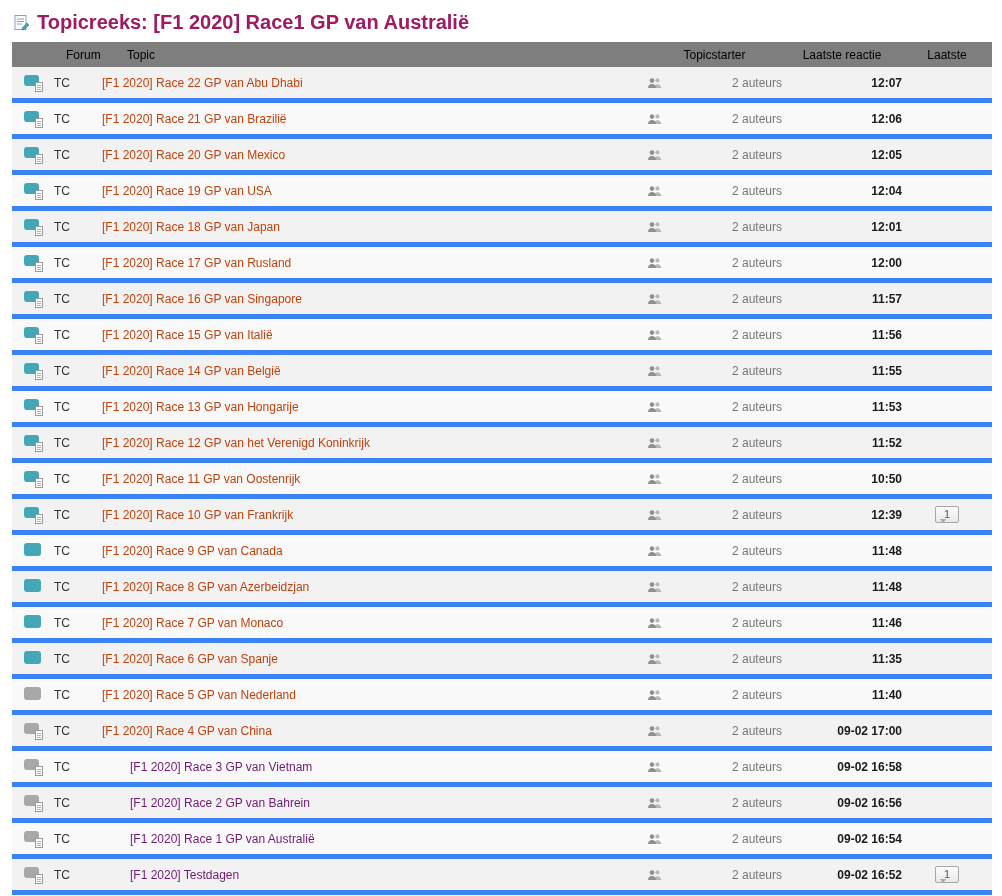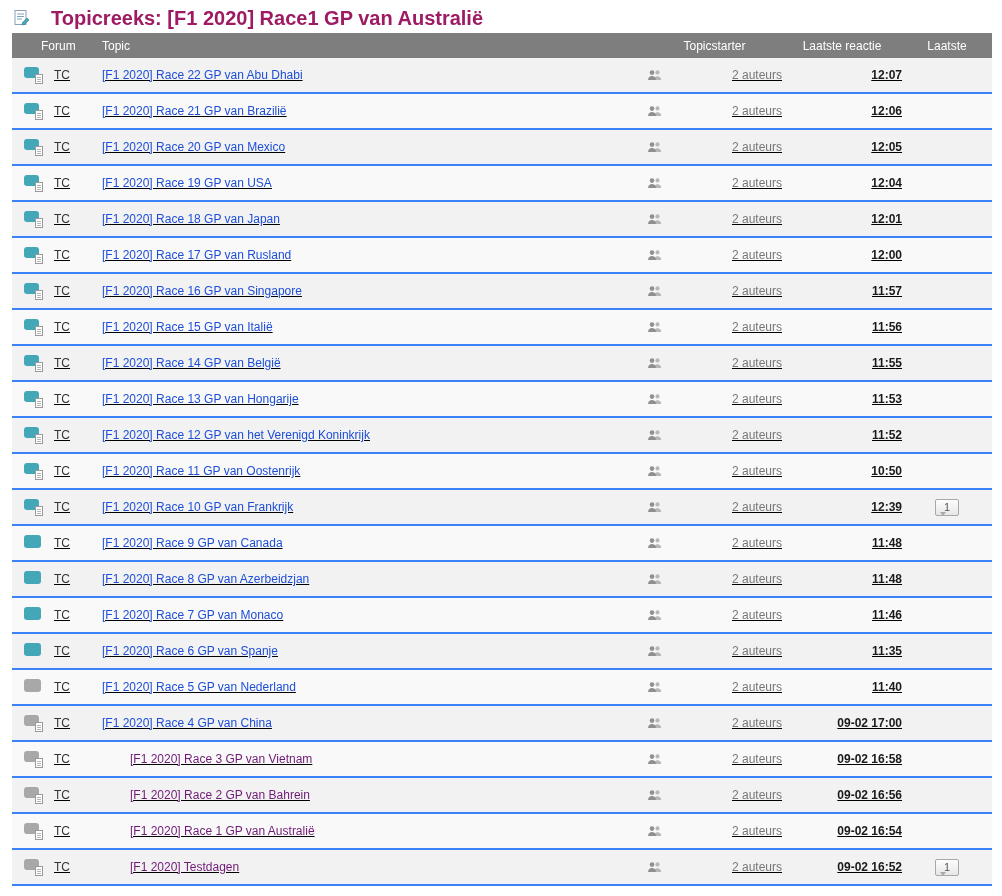--- a/index.html
+++ b/index.html
@@ -10,51 +10,52 @@
     background: #ffffff;
     font-family: "Liberation Sans", "DejaVu Sans", sans-serif;
     font-size: 12px;
     overflow: hidden;
   }
 
   
   .page-header {
     display: flex;
     align-items: center;
-    gap: 21px;
+    gap: 7px;
     padding: 9px 12px 7px 13px;
-    height: 33px;
+    height: 42px;
   }
   .page-header h1 {
     margin: 0;
     font-size: 20px;
     font-weight: bold;
     color: #9e1a62;
     line-height: 1.1;
   }
   .title-icon { width: 17px; height: 17px; display: inline-block; flex: 0 0 auto; }
 
   
   .topic-table { margin: 0 10px 0 12px; width: 980px; }
   .thead, .row {
     display: grid;
     grid-template-columns: 78px 1fr 135px 120px 90px;
     align-items: center;
   }
   .thead {
     background: #7e7e7e;
-    color: #ffffff;
+    color: #000000;
     height: 25px;
     font-size: 12px;
+    padding-left: 25px;
   }
   .th-forum { padding-left: 29px; }
   .th-topic { padding-left: 12px; }
   .th-starter, .th-last, .th-replies { text-align: center; }
 
-  .row { height: 36px; border-bottom: 2px solid #3b82f6; text-decoration: underline; }
+  .row { height: 36px; border-bottom: 5px solid #3b82f6; }
   .row.odd  { background: #f2f2f2; }
   .row.even { background: #f9f9f9; }
 
   
   .col-forum { display: flex; align-items: center; gap: 9px; padding-left: 11px; }
   .bubble-wrap { position: relative; width: 22px; height: 18px; flex: 0 0 auto; }
   .bubble {
     position: absolute; top: 1px; left: 1px;
     width: 15px; height: 11px; border-radius: 3px;
     background: currentColor;
@@ -77,21 +78,21 @@
   .doc-overlay::before {
     content: ""; position: absolute; left: 1px; top: 2px;
     width: 4px; height: 1px; background: #b5b5b5;
     box-shadow: 0 2px 0 #b5b5b5, 0 4px 0 #b5b5b5;
   }
   .forum-code { color: #333333; text-decoration: none; font-size: 12px; }
 
   
   .col-topic { padding-left: 12px; overflow: hidden; white-space: nowrap; }
   .col-topic a { text-decoration: none; font-size: 12px; }
-  .col-topic a.visited { color: #1d4ed8; }
+  .col-topic a.visited { color: #c2410c; }
   .col-topic a.new { color: #701a75; padding-left: 28px; }
 
   
   .col-starter {
     display: flex; align-items: center; justify-content: space-between;
     gap: 5px; color: #777777; font-size: 12px;
   }
   .authors-icon { width: 16px; height: 12px; display: inline-block; flex: 0 0 auto; }
 
   

